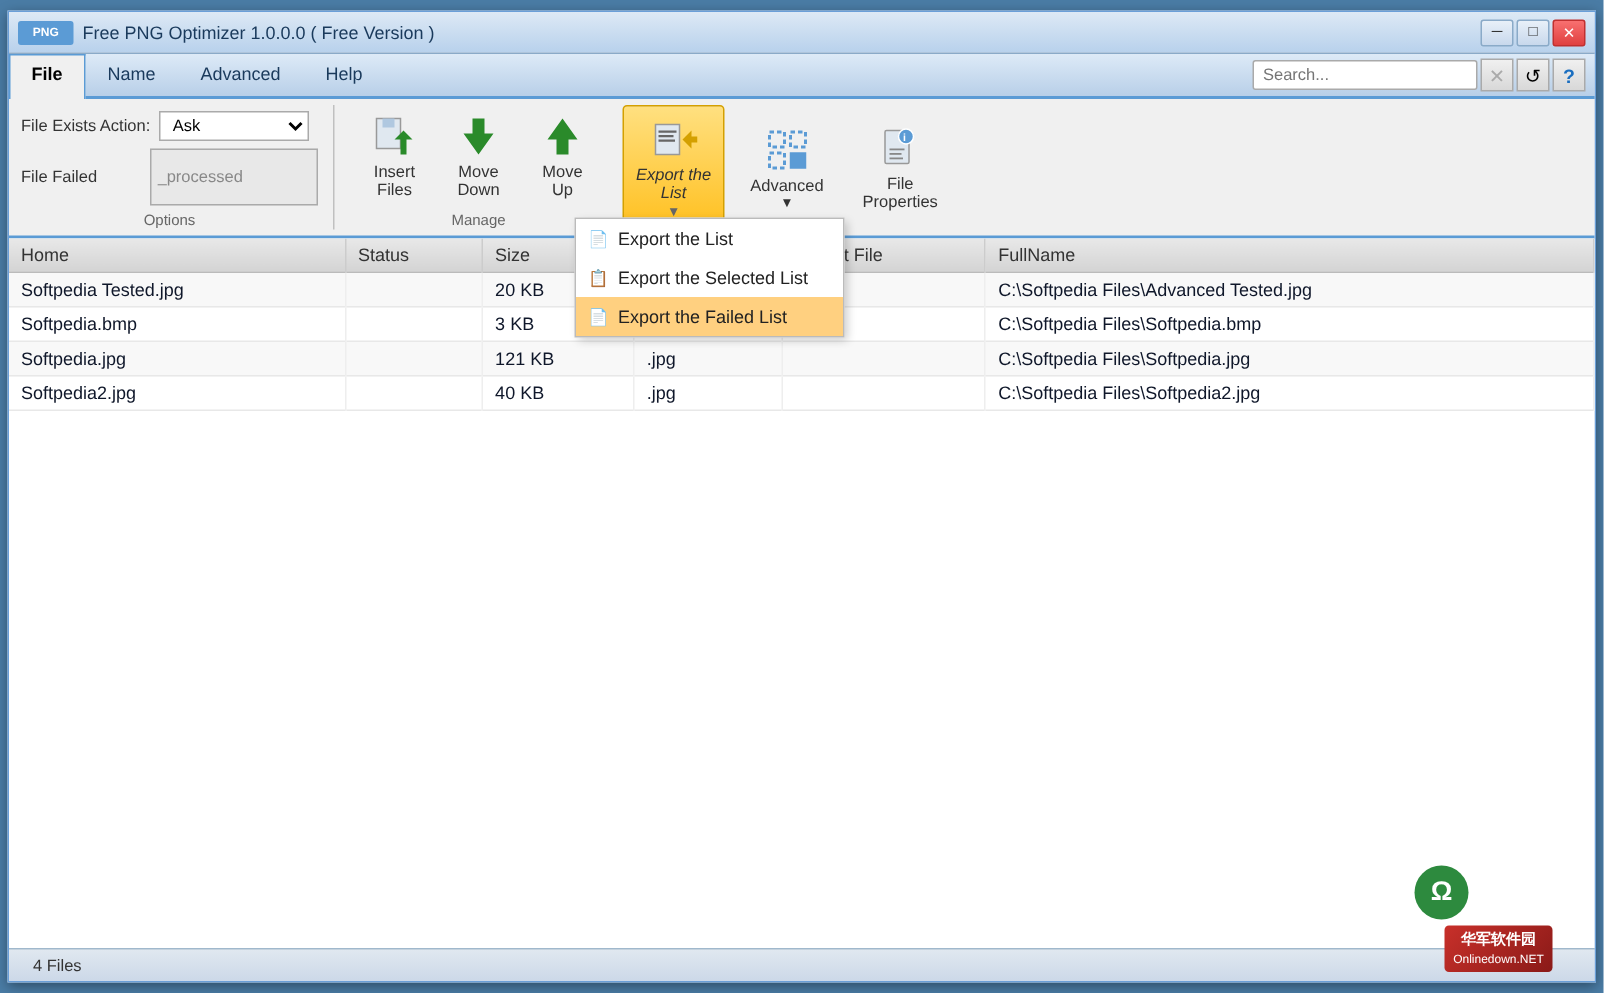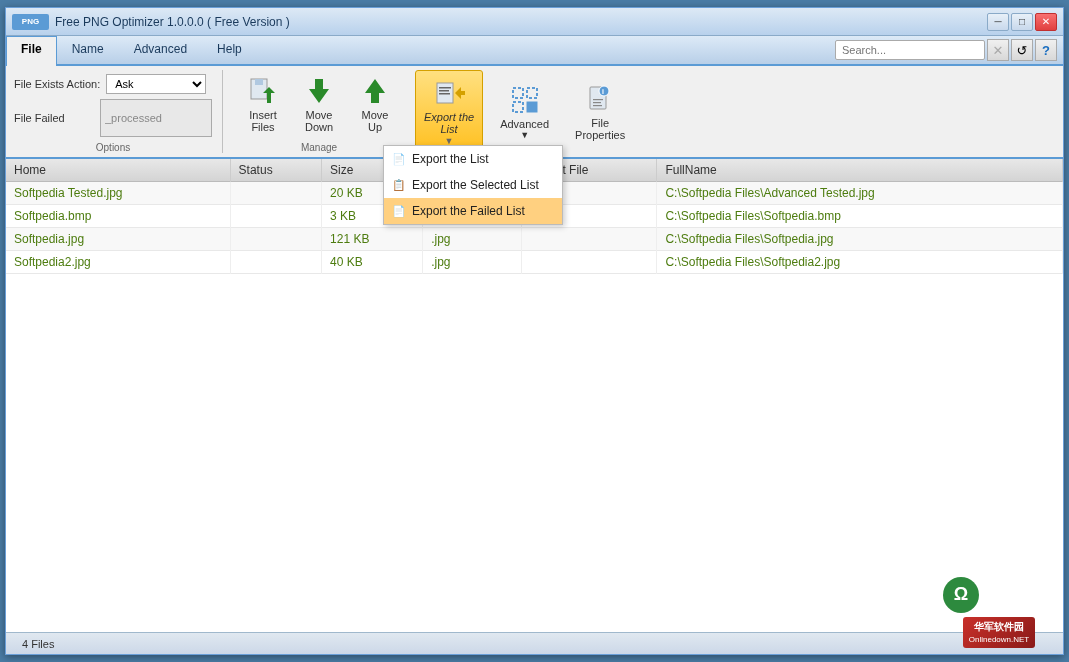--- a/index.html
+++ b/index.html
@@ -210,21 +210,21 @@
       cursor: pointer;
     }
     tbody tr {
       border-bottom: 1px solid #e8e8e8;
     }
     tbody tr:nth-child(odd) { background: #f8f8f8; }
     tbody tr:nth-child(even) { background: white; }
     tbody td {
       padding: 4px 8px;
       border-right: 1px solid #eee;
-      color: #4d7c0f;
+      color: #0f172a;
       margin-left: 12px;
     }
 
     
     .status-bar {
       height: 22px;
       background: linear-gradient(to bottom, #e0e8f0, #ccd8e8);
       border-top: 1px solid #a0b8cc;
       display: flex;
       align-items: center;

